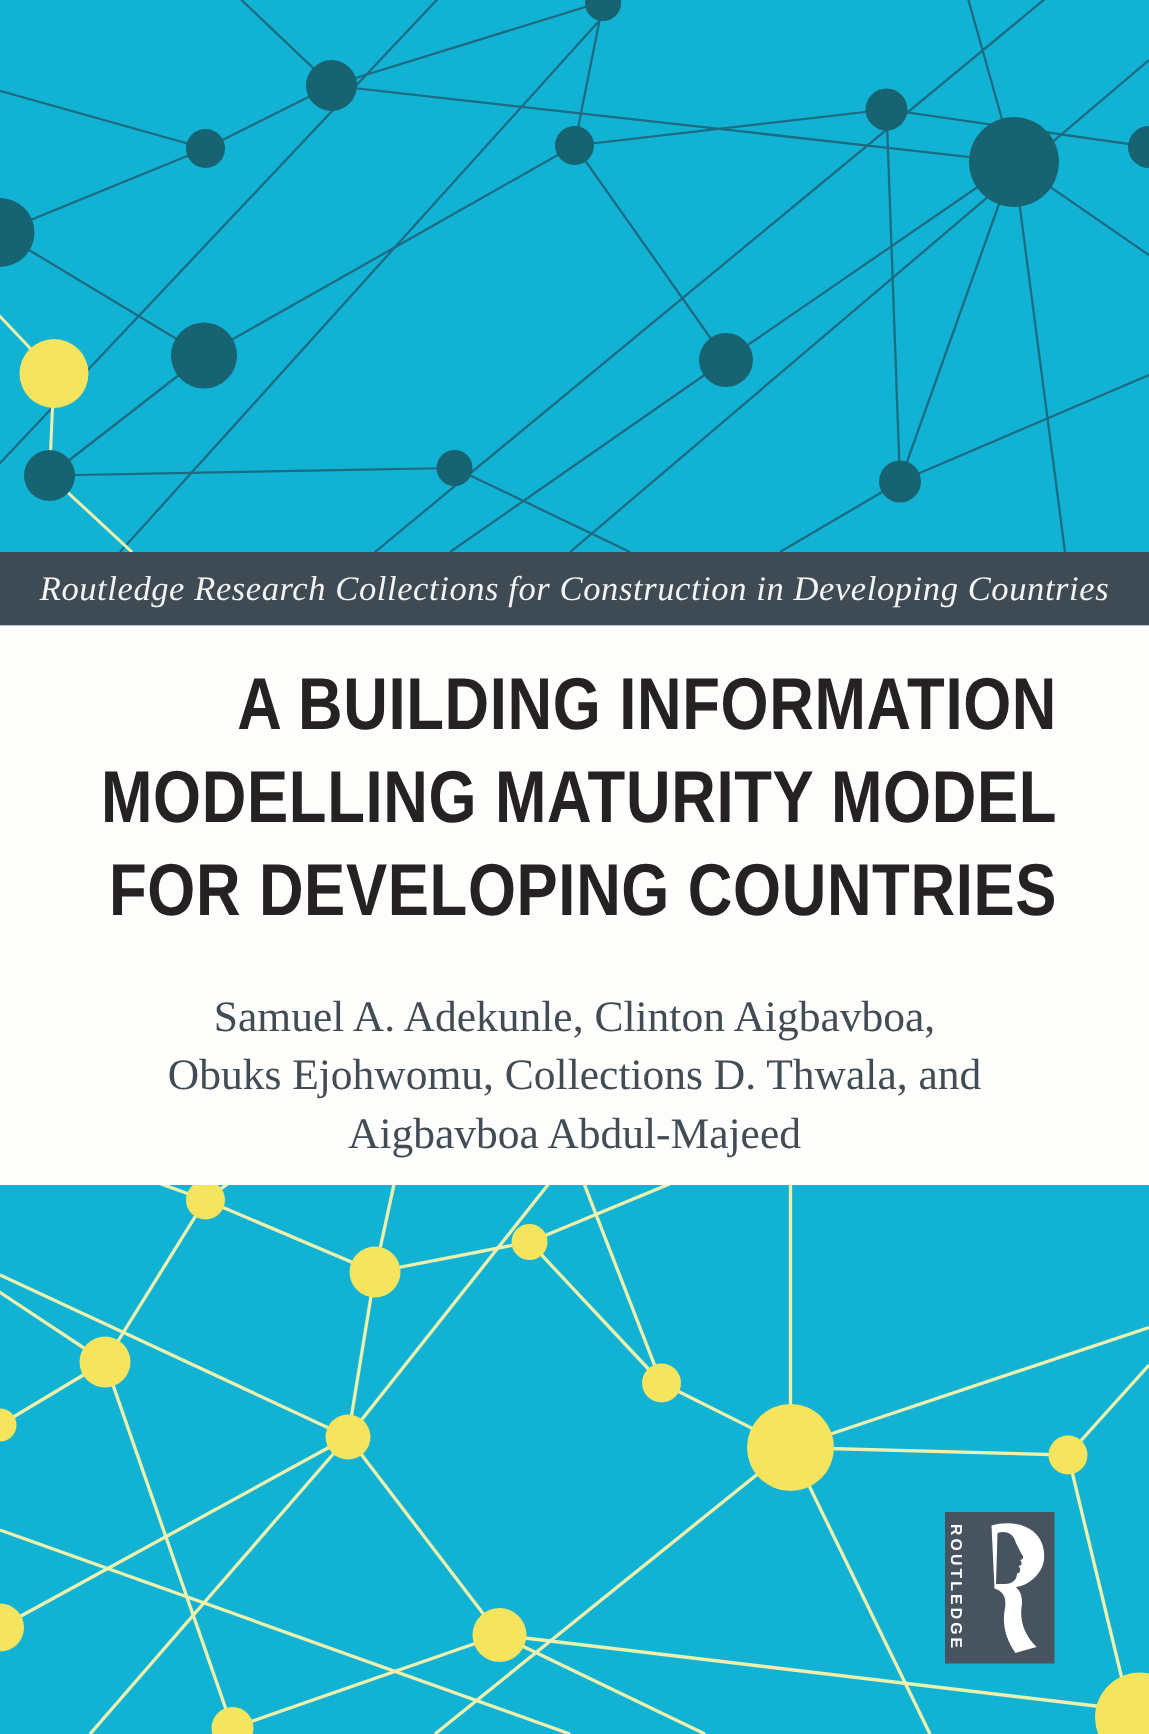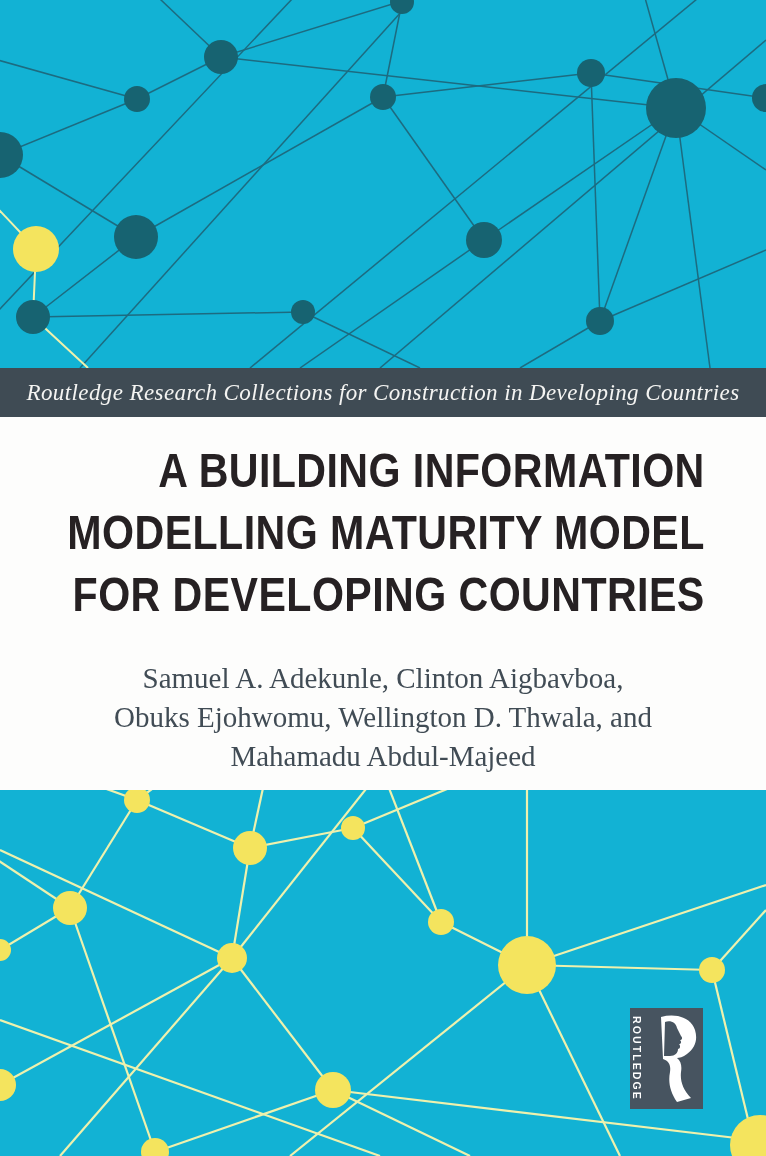--- a/index.html
+++ b/index.html
@@ -117,22 +117,22 @@
   </div>
 
   <div class="main-section">
     <div class="title-block">
       <div class="title-line">A BUILDING INFORMATION</div>
       <div class="title-line">MODELLING MATURITY MODEL</div>
       <div class="title-line">FOR DEVELOPING COUNTRIES</div>
     </div>
     <div class="authors-block">
       <div class="author-line">Samuel A. Adekunle, Clinton Aigbavboa,</div>
-      <div class="author-line">Obuks Ejohwomu, Wellington D. Thwala, and</div>
-      <div class="author-line">Mahamadu Abdul-Majeed</div>
+      <div class="author-line">Obuks Ejohwomu, Collections D. Thwala, and</div>
+      <div class="author-line">Aigbavboa Abdul-Majeed</div>
     </div>
   </div>
 
   <div class="bottom-section">
     <svg width="766" height="366" viewBox="0 0 766 366">
       <g stroke="#eef1ad" stroke-width="2.2" fill="none">
         <line x1="137" y1="10" x2="250" y2="58"></line>
         <line x1="137" y1="10" x2="70" y2="118"></line>
         <line x1="137" y1="10" x2="185" y2="-25"></line>
         <line x1="137" y1="10" x2="40" y2="-25"></line>

